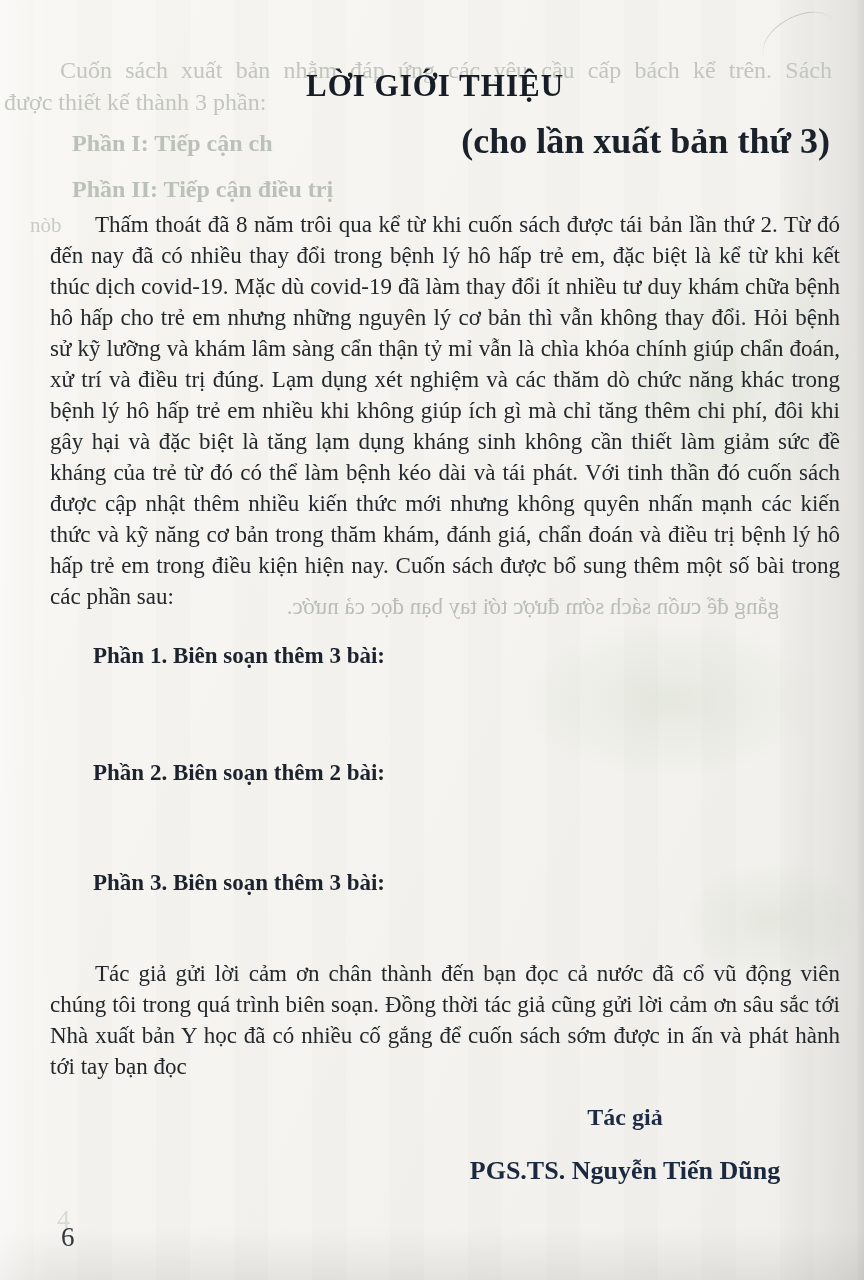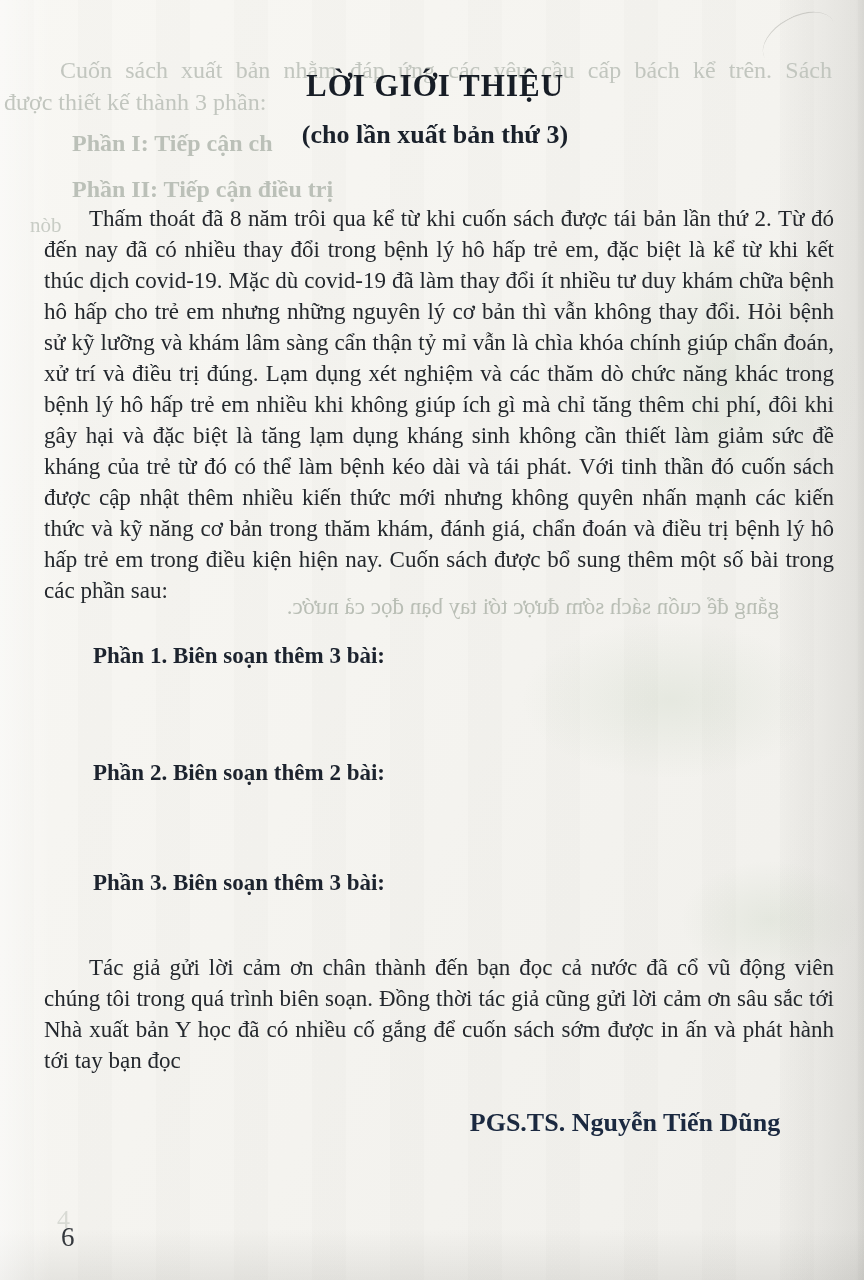--- a/index.html
+++ b/index.html
@@ -40,37 +40,37 @@
     border-width:1px 0 0 0; border-radius:50%;
     transform:rotate(-28deg);
   }
 
   
   .content-el { position:absolute; z-index:2; left:40px; width:790px; color:#24282d; }
   .title {
     top:68px; text-align:center; font-weight:bold; font-size:31px;
     letter-spacing:1px; color:#171d26; margin:0;
   }
-  .subtitle { top:120px; text-align:center; font-weight:bold; font-size:26px; color:#1a212b; }
+  .subtitle { top:120px; text-align:right; font-weight:bold; font-size:36px; color:#1a212b; }
   .body-par {
     font-size:23px; line-height:31px; text-align:justify;
-    text-indent:45px; margin:4px;
+    text-indent:45px; margin:10px;
   }
   .intro   { top:199px; }
   .heading { font-weight:bold; font-size:23px; padding-left:53px; color:#1c232e; }
   .h1 { top:643px; }  .p1 { top:681px; }
   .h2 { top:760px; }  .p2 { top:798px; }
   .h3 { top:870px; }  .p3 { top:908px; }
   .closing { top:948px; }
   .signature {
     position:absolute; z-index:2; left:425px; top:1104px; width:400px;
     text-align:center; font-weight:bold; color:#1d2b45;
   }
   .sig-role { font-size:24px; }
-  .sig-name { font-size:26px; margin-top:4px; color:#1b2940; }
+  .sig-name { font-size:26px; margin-top:25px; color:#1b2940; }
   .page-number {
     position:absolute; z-index:2; left:61px; top:1222px;
     font-size:27px; color:#34383d;
   }
 </style>
 </head>
 <body>
 
 <div class="page">
 
@@ -96,17 +96,18 @@
 
   <div class="content-el heading h1">Phần 1. Biên soạn thêm 3 bài:</div>
 
   <div class="content-el heading h2">Phần 2. Biên soạn thêm 2 bài:</div>
 
   <div class="content-el heading h3">Phần 3. Biên soạn thêm 3 bài:</div>
 
   <p class="content-el body-par closing">Tác giả gửi lời cảm ơn chân thành đến bạn đọc cả nước đã cổ vũ động viên chúng tôi trong quá trình biên soạn. Đồng thời tác giả cũng gửi lời cảm ơn sâu sắc tới Nhà xuất bản Y học đã có nhiều cố gắng để cuốn sách sớm được in ấn và phát hành tới tay bạn đọc</p>
 
   <div class="signature">
+    <div class="sig-role">Tác giả</div>
     <div class="sig-name">PGS.TS. Nguyễn Tiến Dũng</div>
   </div>
 
   <div class="page-number">6</div>
 </div>
 
 </body></html>

